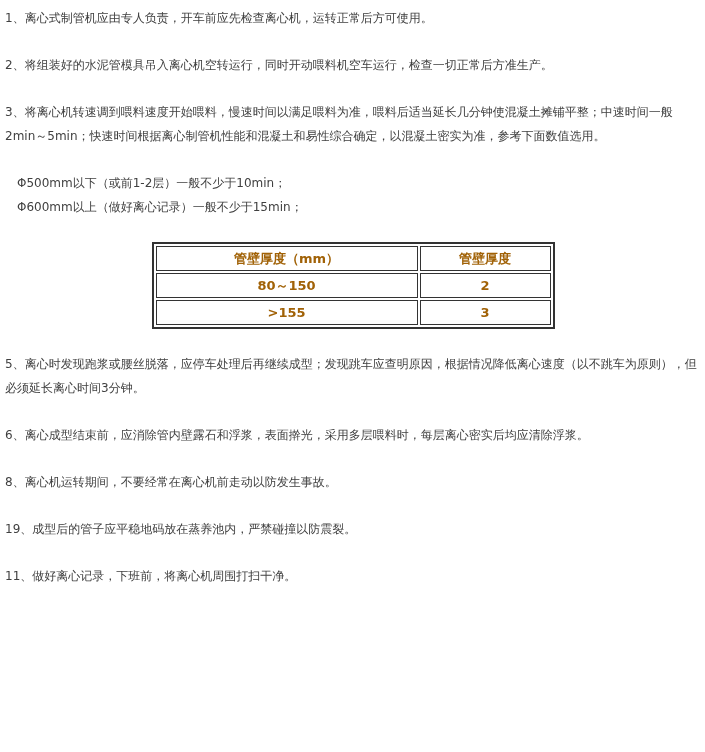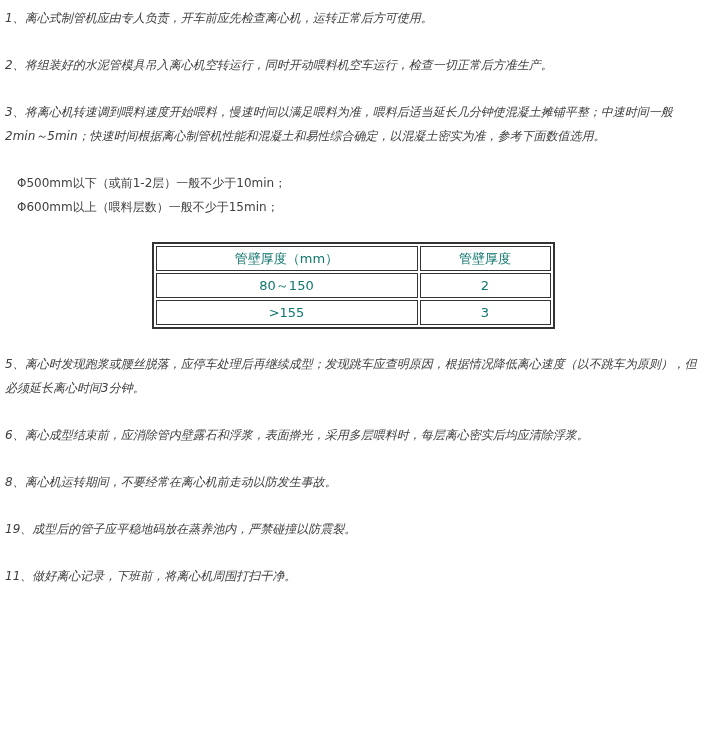--- a/index.html
+++ b/index.html
@@ -7,60 +7,60 @@
     width: 705px;
     min-height: 752px;
     box-sizing: border-box;
     padding: 6px 4px 4px 5px;
     background: #ffffff;
     font-family: "DejaVu Sans", sans-serif;
     font-size: 12px;
     line-height: 24px;
     color: #404040;
   }
-  .para { margin: 0 0 23px 0; font-style: italic; }
+  .para { margin: 0 0 23px 0; }
   .spec-block { margin: 0 0 23px 12px; }
   .spec-line { display: block; }
   .feed-table {
     border-collapse: separate;
     border-spacing: 2px;
     border: 2px solid #333333;
     margin: 0 auto 23px auto;
     width: 397px;
     table-layout: fixed;
   }
   .feed-table th, .feed-table td {
     border: 1px solid #333333;
     text-align: center;
     vertical-align: middle;
-    font-weight: normal;
+    font-weight: bold;
     font-size: 13px;
     line-height: 23px;
     height: 23px;
     padding: 0;
-    color: #0f766e;
+    color: #a16207;
     background: #ffffff;
   }
   .col-thickness { width: 262px; }
   .col-layers { width: 131px; }
 </style>
 </head>
 <body>
 
 <div class="page">
 
   <p class="para">1、离心式制管机应由专人负责，开车前应先检查离心机，运转正常后方可使用。</p>
 
   <p class="para">2、将组装好的水泥管模具吊入离心机空转运行，同时开动喂料机空车运行，检查一切正常后方准生产。</p>
 
   <p class="para">3、将离心机转速调到喂料速度开始喂料，慢速时间以满足喂料为准，喂料后适当延长几分钟使混凝土摊铺平整；中速时间一般2min～5min；快速时间根据离心制管机性能和混凝土和易性综合确定，以混凝土密实为准，参考下面数值选用。</p>
 
   <p class="spec-block">
     <span class="spec-line">Φ500mm以下（或前1-2层）一般不少于10min；</span>
-    <span class="spec-line">Φ600mm以上（喂料层数）一般不少于15min；</span>
+    <span class="spec-line">Φ600mm以上（做好离心记录）一般不少于15min；</span>
   </p>
 
 
   <table class="feed-table">
     <colgroup>
       <col class="col-thickness">
       <col class="col-layers">
     </colgroup>
     <thead>
       <tr>

